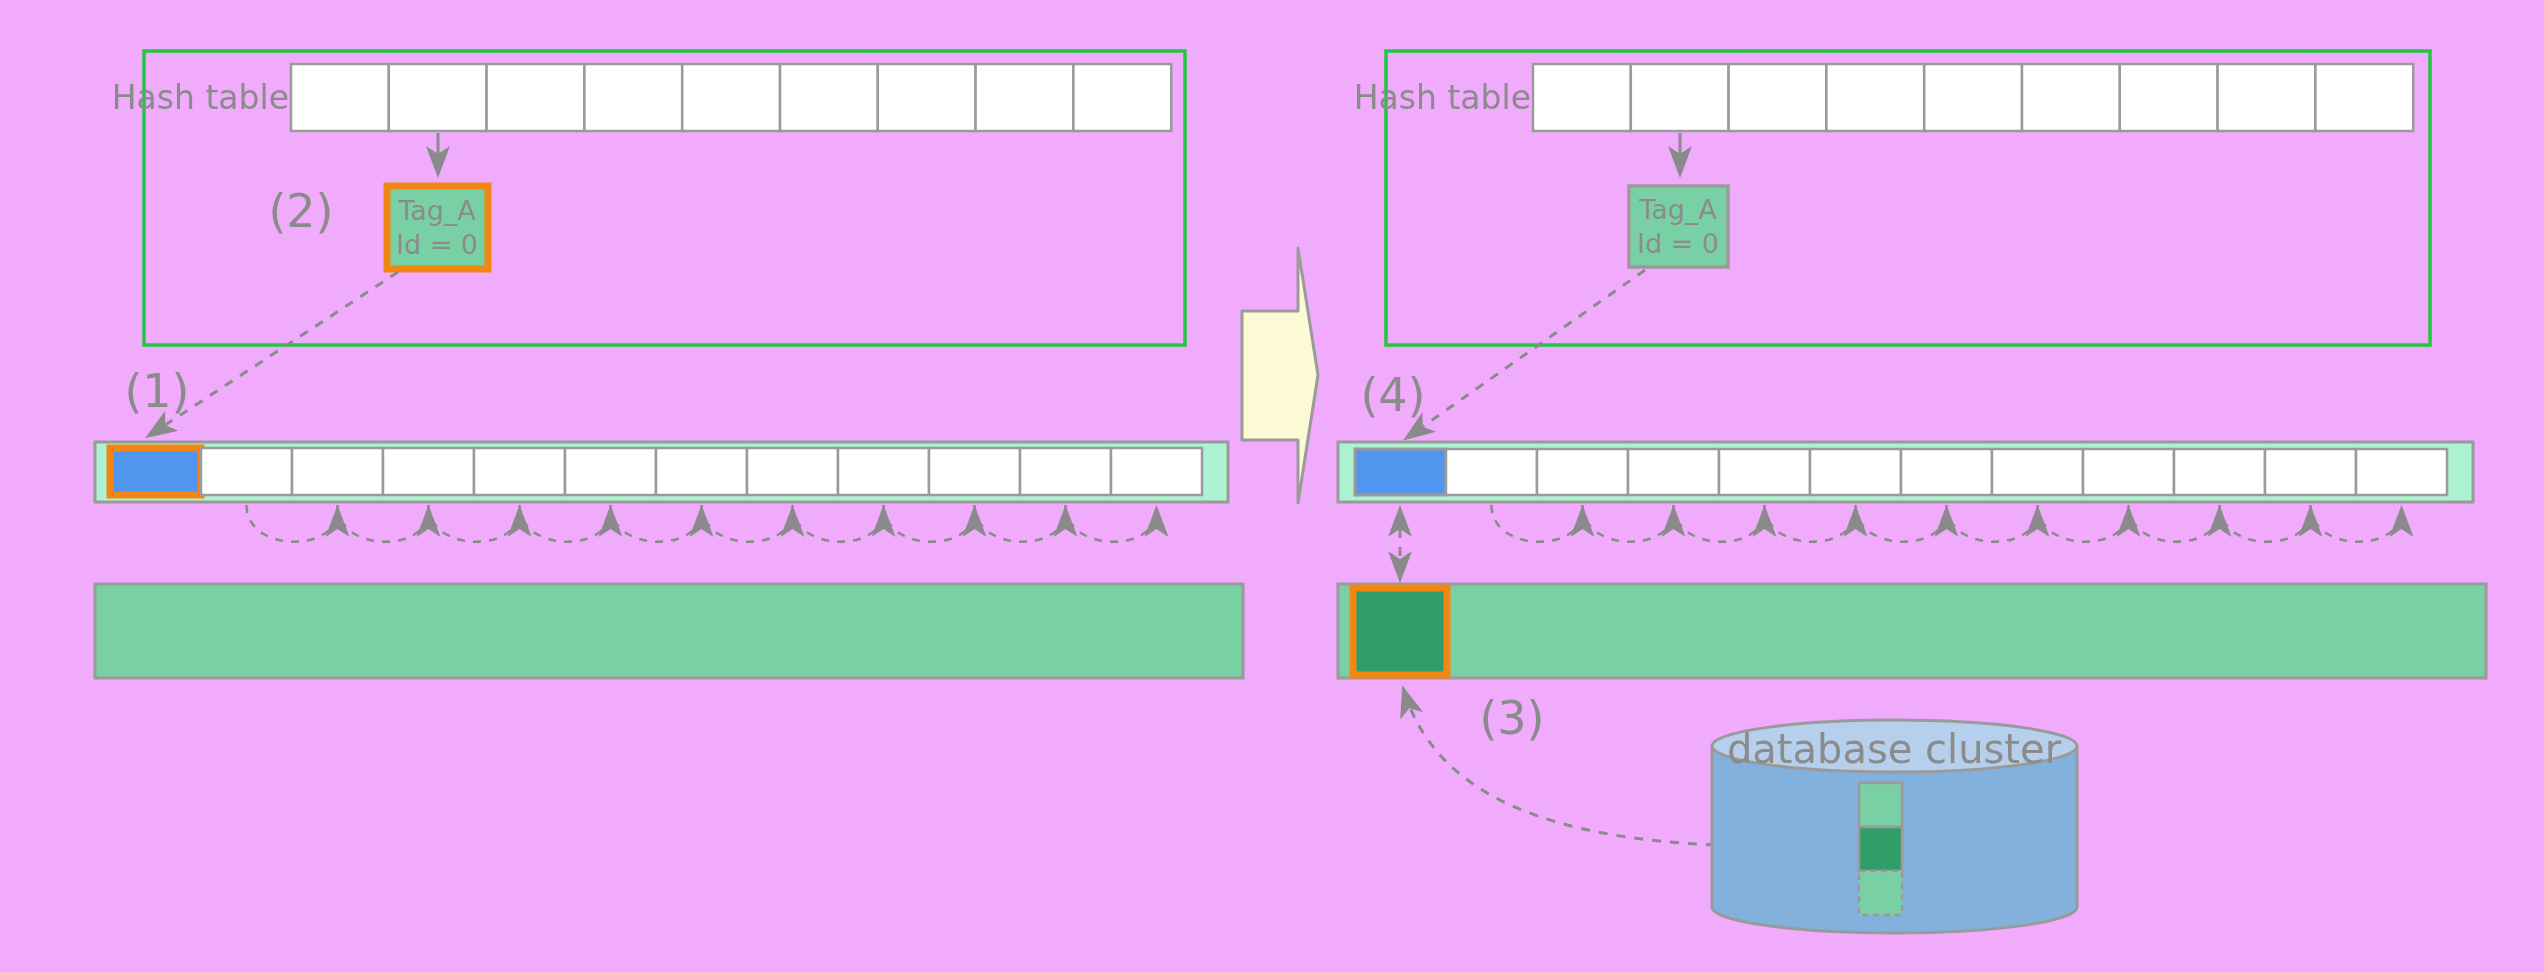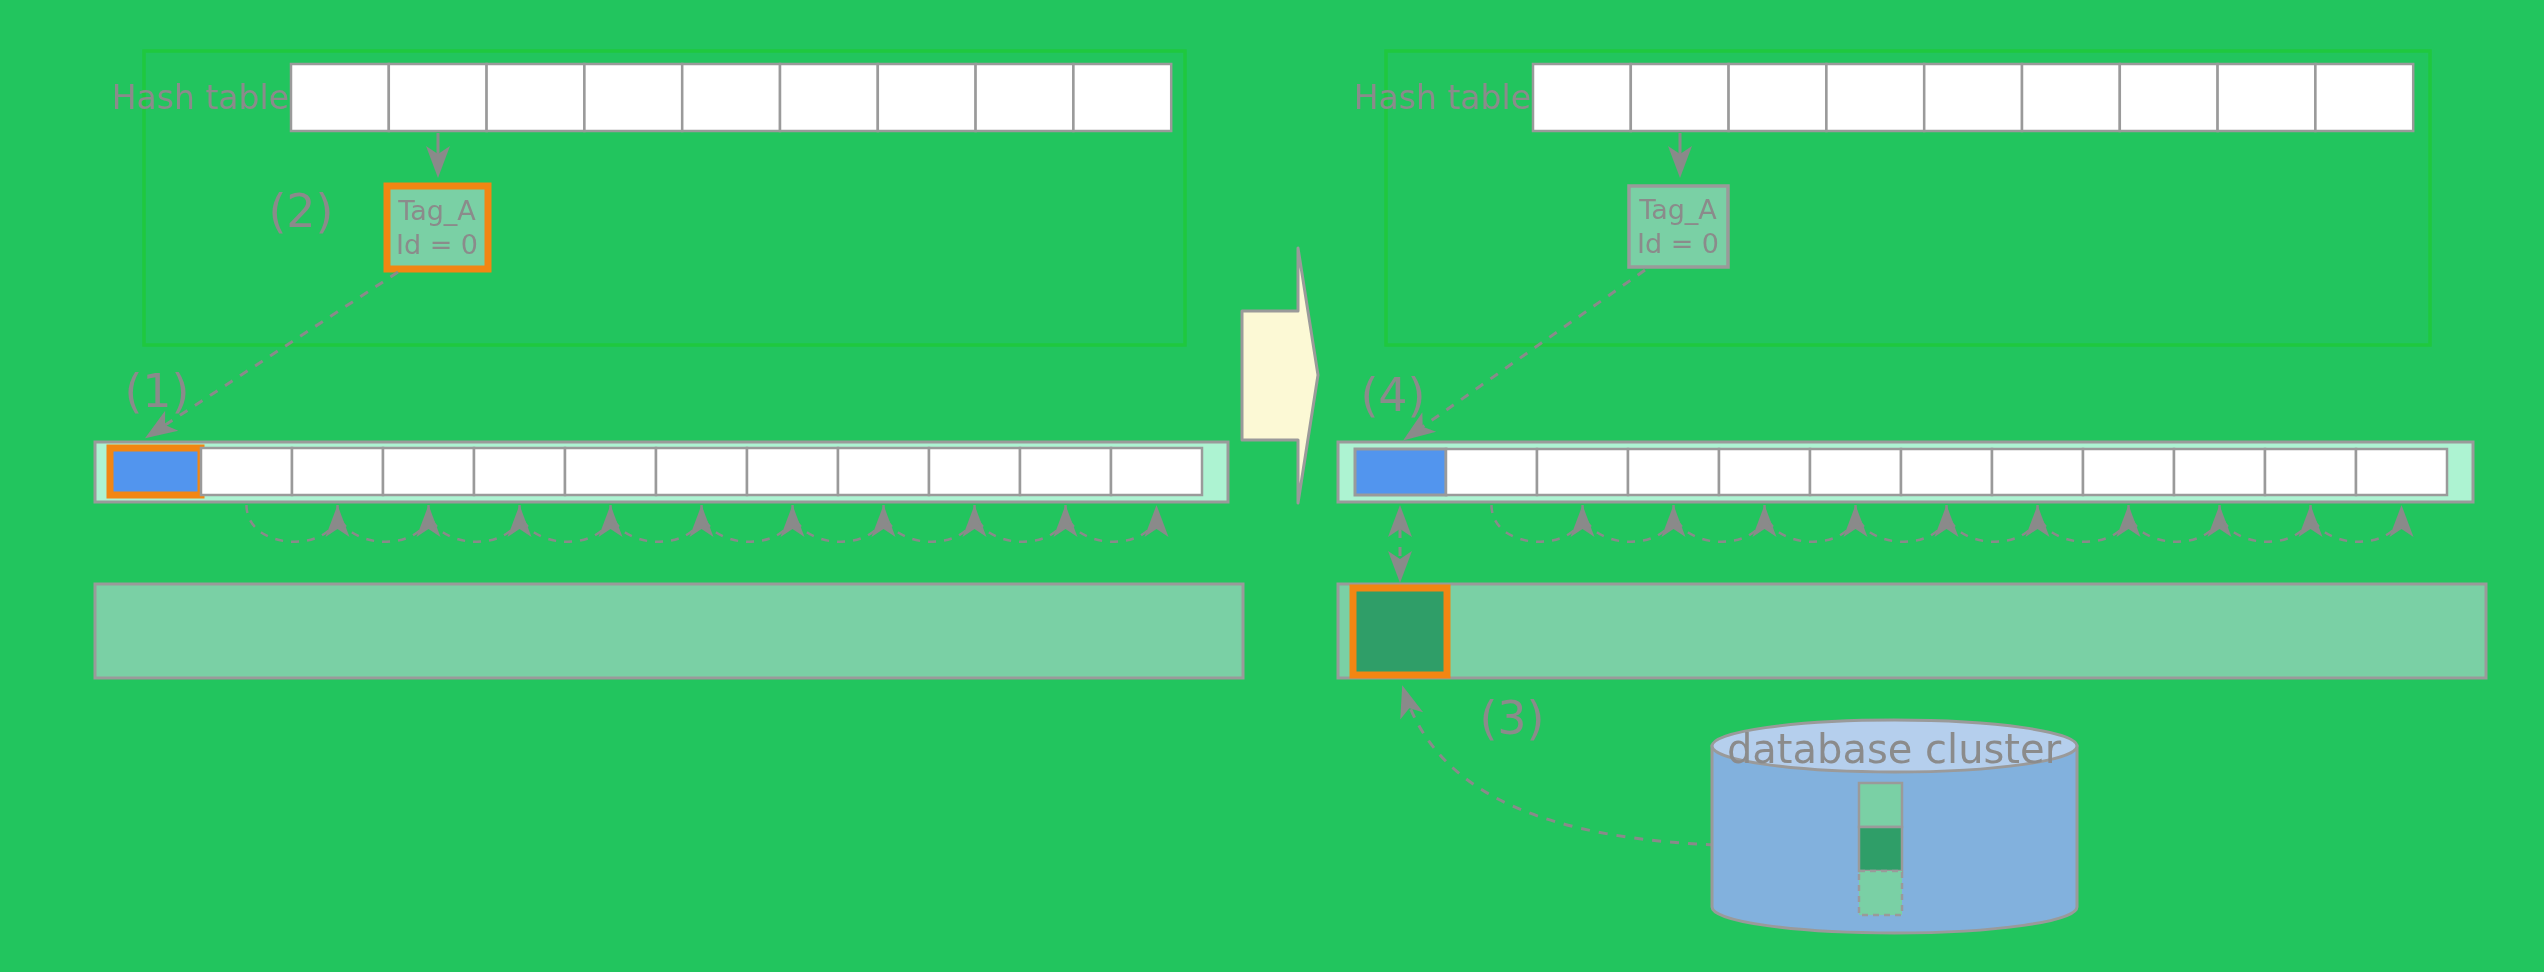--- a/index.html
+++ b/index.html
@@ -1,20 +1,20 @@
 <!DOCTYPE html>
 <html style="--panel-green: #1fc83e; --mint: #adf3d2; --cell-green: #7ad0a5; --dark-green: #2f9e68; --blue: #5295ee; --orange: #f28613; --yellow: #fcf9d5; --cyl-blue: #82b1dd; --cyl-top: #b5cfed; --stroke-gray: #9a9a9a; --dash-gray: #8a8a8a; --text-gray: #8b8b8b;"><head>
 <meta charset="utf-8">
 <style>
   html, body { margin: 0; padding: 0; background: #ffffff; }
   .diagram-canvas {
     position: relative;
     width: 2544px;
     height: 972px;
-    background: #22c55e;
+    background: #f0abfc;
     font-family: "DejaVu Sans", "Liberation Sans", sans-serif;
   }
   svg text {
     fill: var(--text-gray, #8b8b8b);
     font-family: "DejaVu Sans", "Liberation Sans", sans-serif;
   }
   .hash-label  { font-size: 33px; }
   .tag-text    { font-size: 27px; }
   .step-label  { font-size: 46px; }
   .db-label    { font-size: 40px; }

